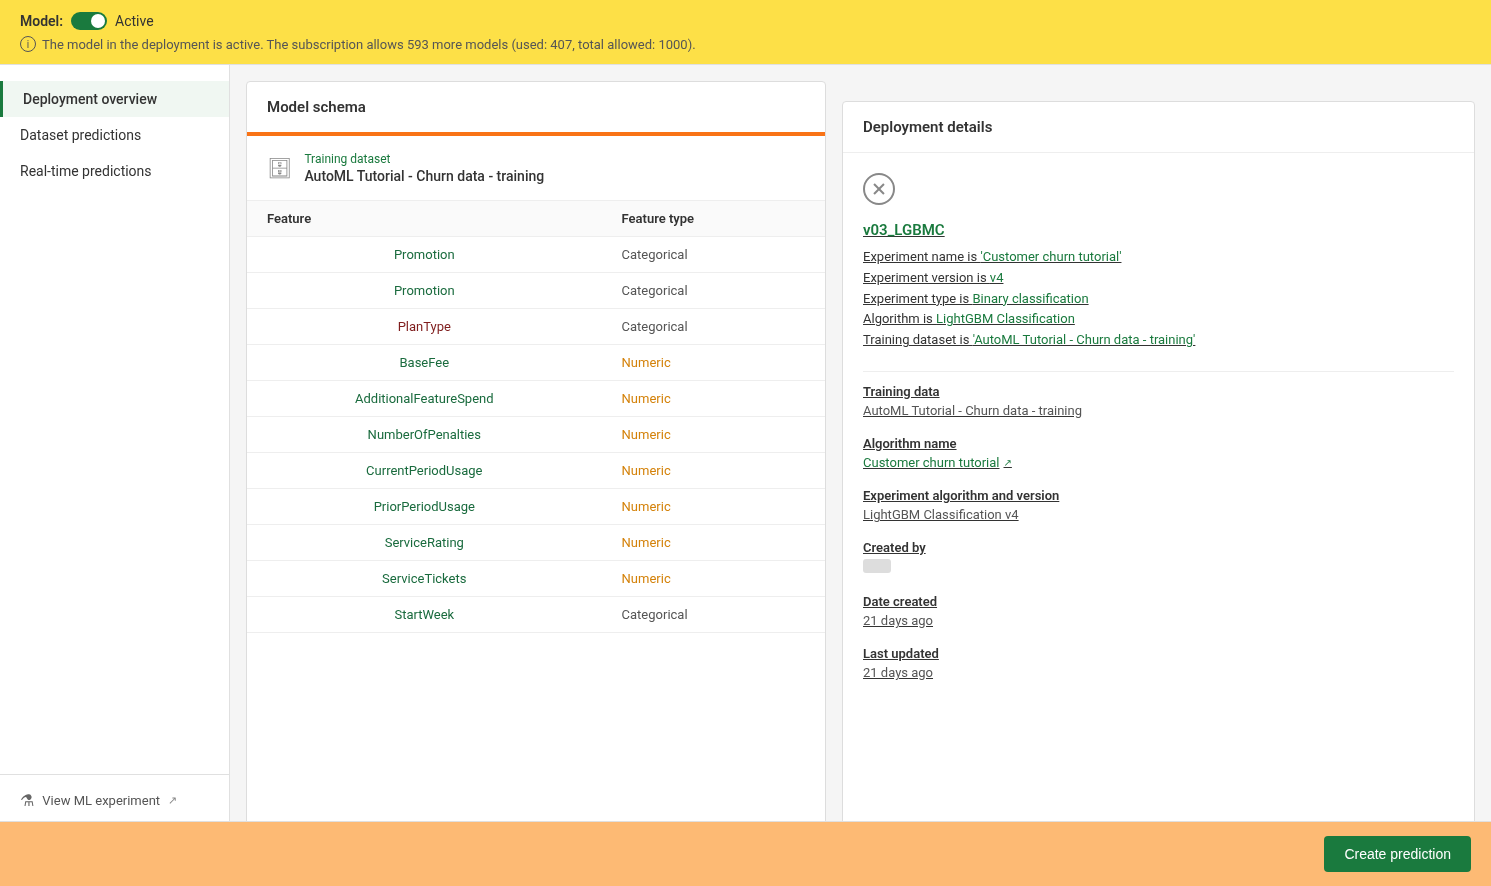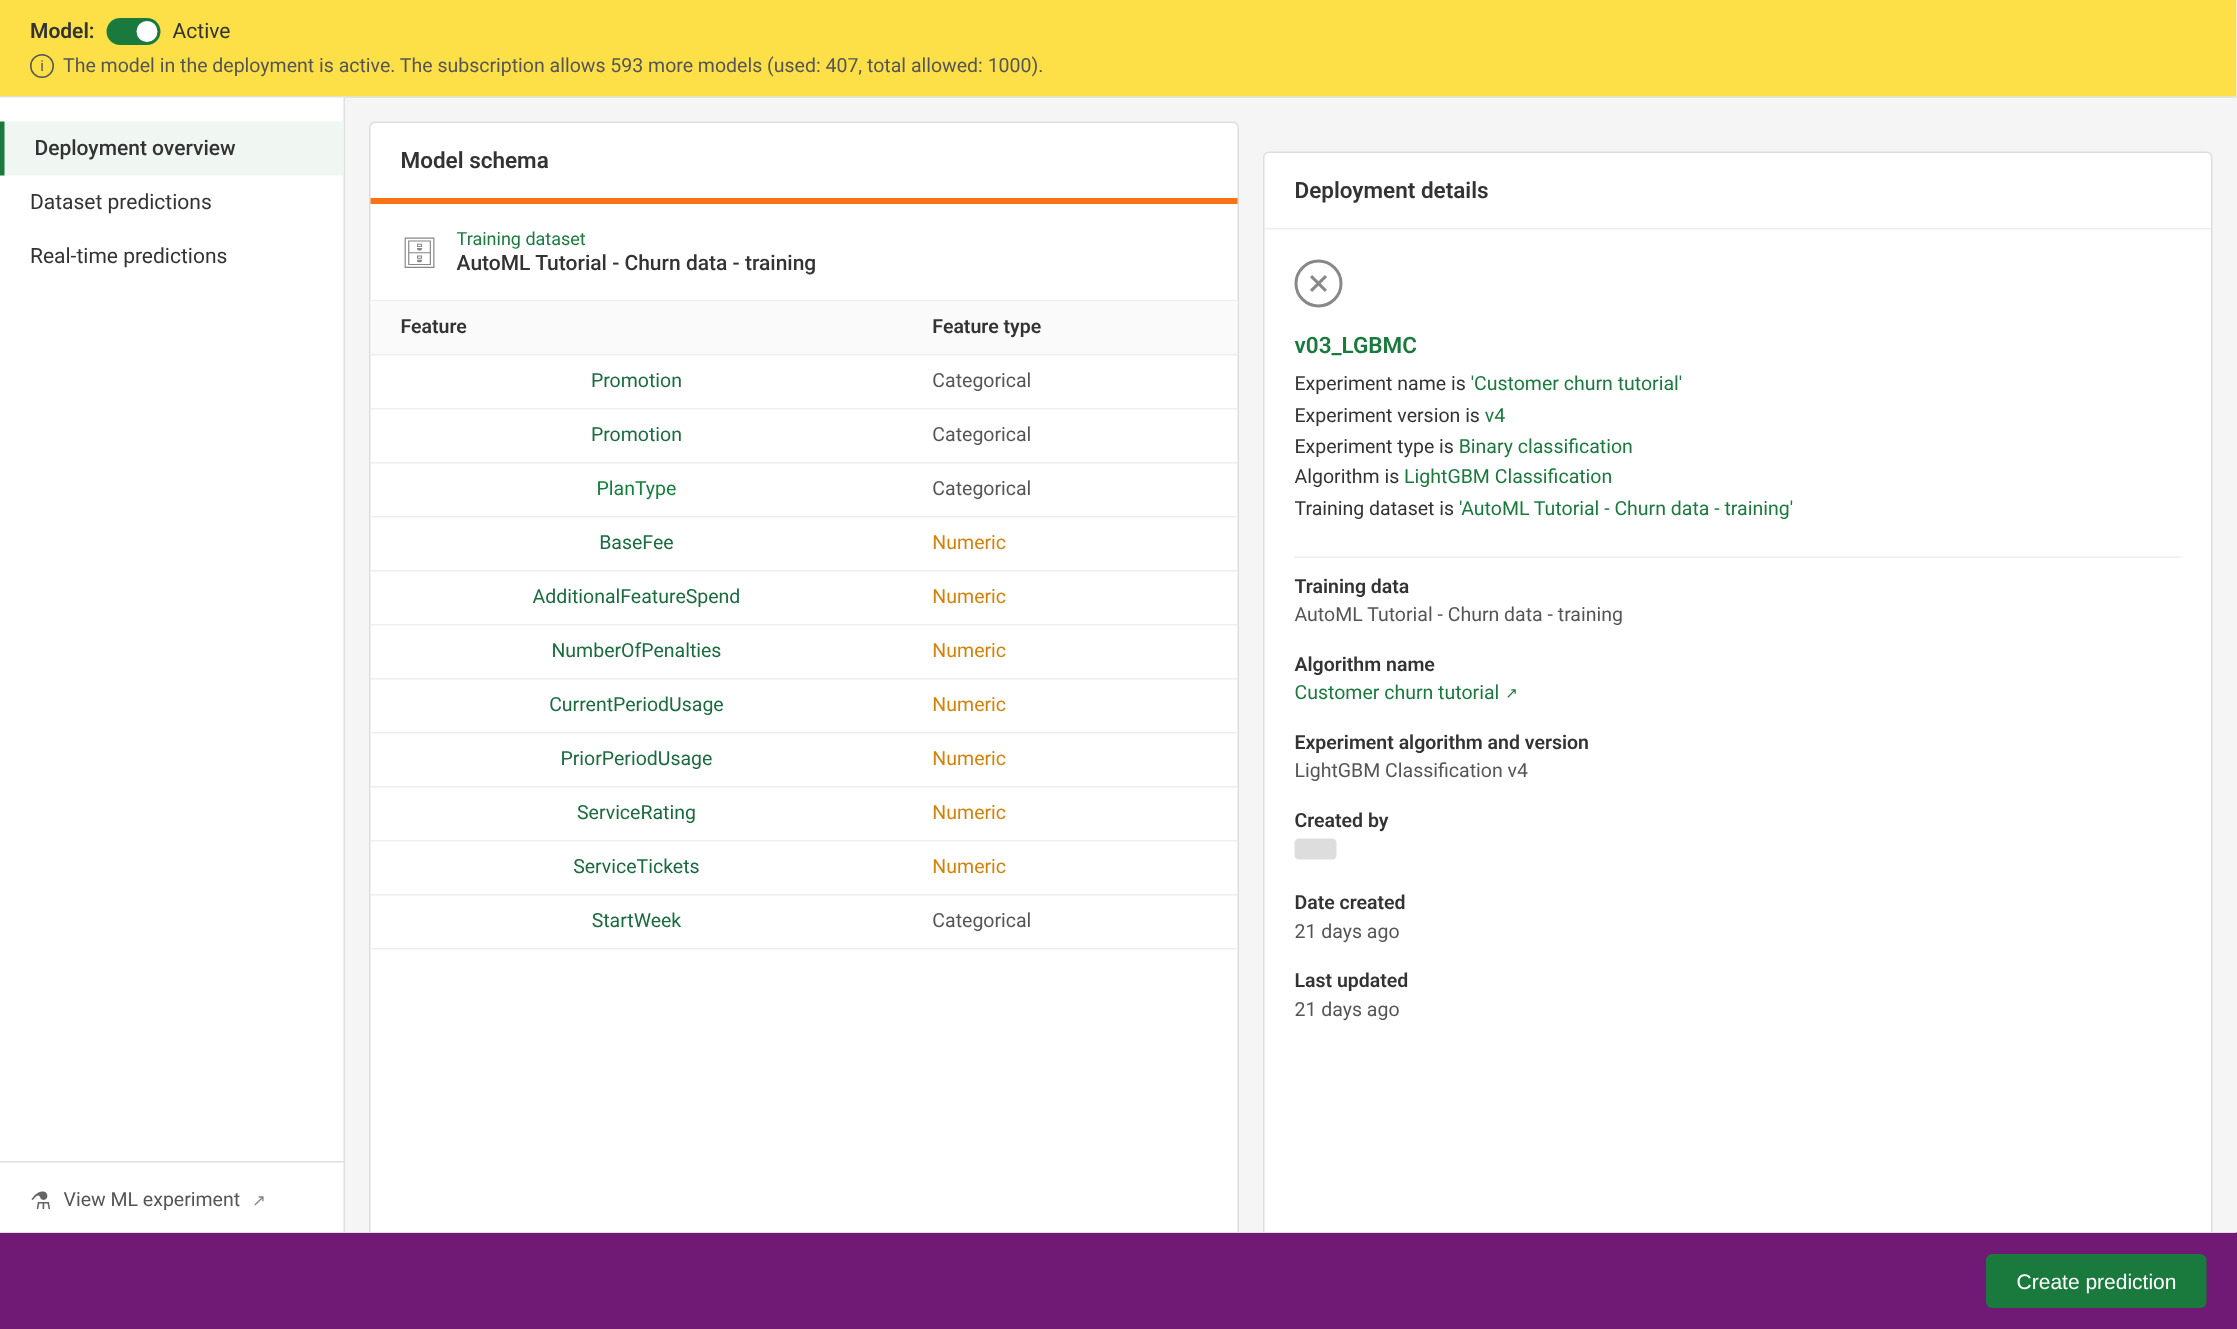--- a/index.html
+++ b/index.html
@@ -217,20 +217,21 @@
     .details-header {
       padding: 16px 20px;
       font-size: 15px;
       font-weight: 600;
       color: #333;
       border-bottom: 1px solid #eee;
     }
 
     .details-content {
       padding: 20px;
+      text-decoration: underline;
     }
 
     .model-version {
       font-size: 15px;
       font-weight: 600;
       color: #1a7a3e;
       margin-bottom: 8px;
     }
 
     .experiment-info {
@@ -270,21 +271,21 @@
       background: #ddd;
       border-radius: 3px;
       display: inline-block;
     }
 
     .footer {
       position: fixed;
       bottom: 0;
       right: 0;
       left: 0;
-      background: #701a75;
+      background: #fdba74;
       border-top: 1px solid #e0e0e0;
       padding: 14px 20px;
       display: flex;
       justify-content: flex-end;
     }
 
     .create-prediction-btn {
       background: #1a7a3e;
       color: #fff;
       border: none;
@@ -392,21 +393,21 @@
         <tbody id="feature-tbody">
         <tr>
               <td style="color: rgb(26, 107, 62);">Promotion</td>
               <td class="categorical">Categorical</td>
             </tr>
             <tr>
               <td style="color: rgb(26, 107, 62);">Promotion</td>
               <td class="categorical">Categorical</td>
             </tr>
             <tr>
-              <td style="color: #15803d;">PlanType</td>
+              <td style="color: #7f1d1d;">PlanType</td>
               <td class="categorical">Categorical</td>
             </tr>
             <tr>
               <td style="color: rgb(26, 107, 62);">BaseFee</td>
               <td class="numeric">Numeric</td>
             </tr>
             <tr>
               <td style="color: rgb(26, 107, 62);">AdditionalFeatureSpend</td>
               <td class="numeric">Numeric</td>
             </tr>

